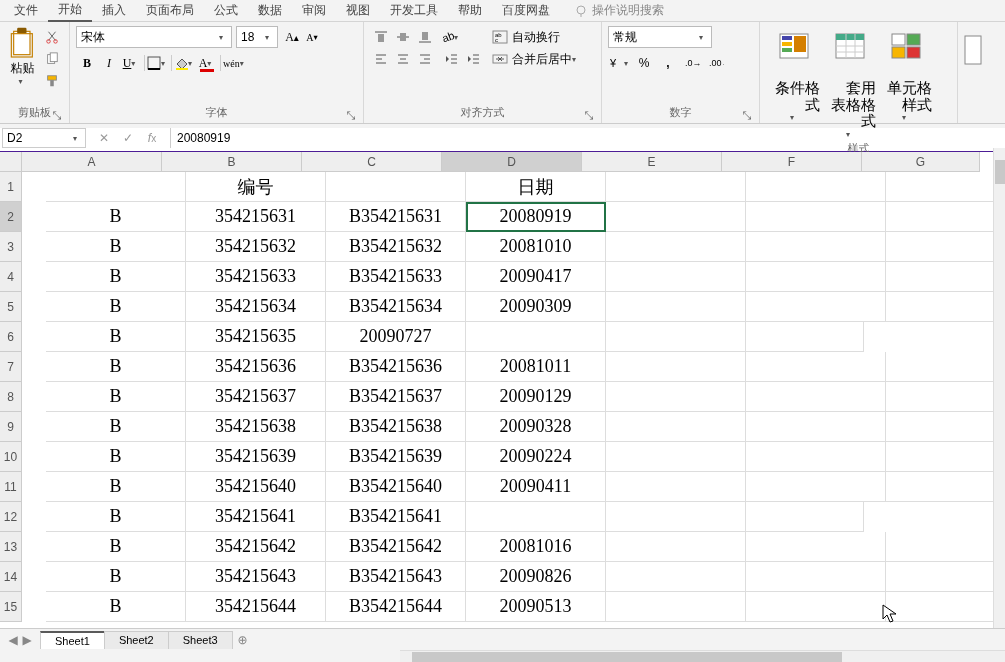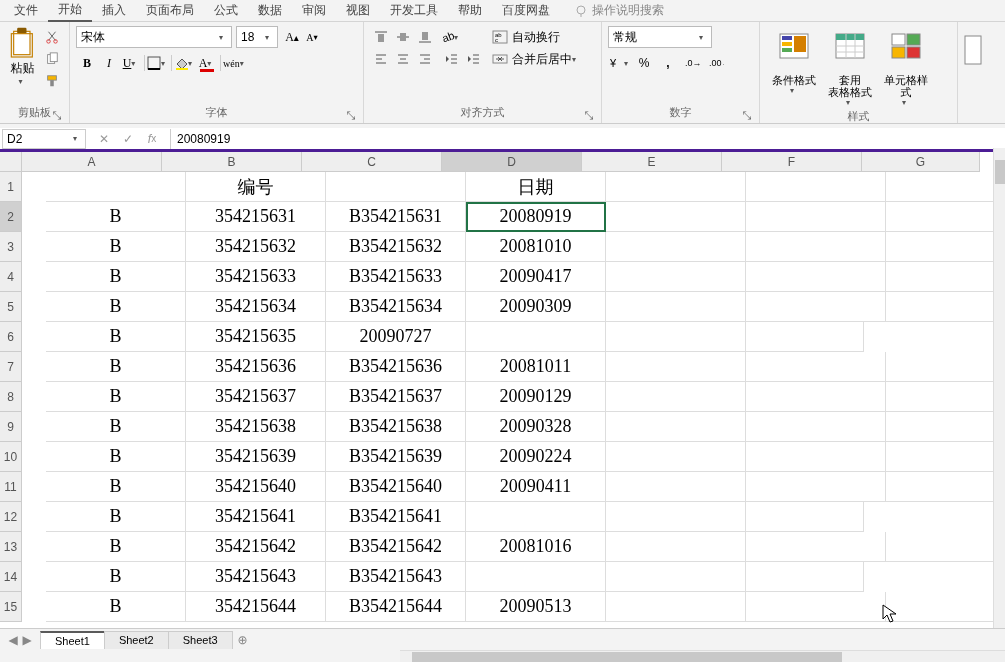--- a/index.html
+++ b/index.html
@@ -48,24 +48,24 @@
 
 .num-col { display: flex; flex-direction: column; }
 .num-select { width: 104px; height: 22px; border: 1px solid #bbb; background: #fff; display: flex; align-items: center; padding: 0 4px; justify-content: space-between; }
 .num-row2 { display: flex; margin-top: 4px; }
 .num-row2 .icon-btn { width: 24px; height: 22px; }
 
 
 .styles-body { display: flex; }
 .style-block { display: flex; flex-direction: column; align-items: center; width: 52px; margin: 0 2px; }
 .style-block .icon-btn { height: 40px; }
-.style-block .lbl { font-size: 11px; text-align: center; line-height: 1.1; margin-top: 8px; }
-
-
-.formula-bar { display: flex; align-items: center; height: 24px; background: #fff; border-bottom: 3px solid #4c1d95; margin-top: 4px; }
+.style-block .lbl { font-size: 15px; text-align: right; line-height: 1.1; margin-top: 14px; }
+
+
+.formula-bar { display: flex; align-items: flex-start; height: 24px; background: #fff; border-bottom: 1px solid #4c1d95; margin-top: 4px; }
 .name-box { width: 84px; height: 20px; border: 1px solid #ccc; display: flex; align-items: center; padding: 0 4px; margin-left: 2px; justify-content: space-between; }
 .fb-icons { display: flex; align-items: center; margin: 0 6px; }
 .fb-icons .icon-btn { width: 24px; height: 20px; color: #999; }
 .formula-input { flex: 1; height: 20px; border-left: 1px solid #ccc; padding: 0 6px; display: flex; align-items: center; font-size: 12px; }
 
 
 .grid-wrap { position: relative; background: #fff; height: 480px; overflow: hidden; }
 .corner { position: absolute; left: 0; top: 0; width: 22px; height: 20px; background: #eee; border-right: 1px solid #ccc; border-bottom: 1px solid #ccc; }
 .col-headers { position: absolute; left: 22px; top: 0; right: 0; height: 20px; display: flex; }
 .col-h { background: #eee; border-right: 1px solid #ccc; border-bottom: 1px solid #ccc; text-align: center; line-height: 20px; color: #555; font-size: 12px; }
@@ -559,20 +559,21 @@
         <div class="cell" style="width: 140px;">B354215642</div>
         <div class="cell" style="width: 140px;">20081016</div>
         <div class="cell" style="width: 140px;"></div>
         <div class="cell" style="width: 140px;"></div>
         <div class="cell" style="width: 118px;"></div>
       </div>
       <div class="row">
         <div class="cell" style="width: 140px;">B</div>
         <div class="cell" style="width: 140px;">354215643</div>
         <div class="cell" style="width: 140px;">B354215643</div>
+        <div class="cell" style="width: 140px;">20090826</div>
         <div class="cell" style="width: 140px;"></div>
         <div class="cell" style="width: 140px;"></div>
         <div class="cell" style="width: 118px;"></div>
       </div>
       <div class="row">
         <div class="cell" style="width: 140px;">B</div>
         <div class="cell" style="width: 140px;">354215644</div>
         <div class="cell" style="width: 140px;">B354215644</div>
         <div class="cell" style="width: 140px;">20090513</div>
         <div class="cell" style="width: 140px;"></div>

